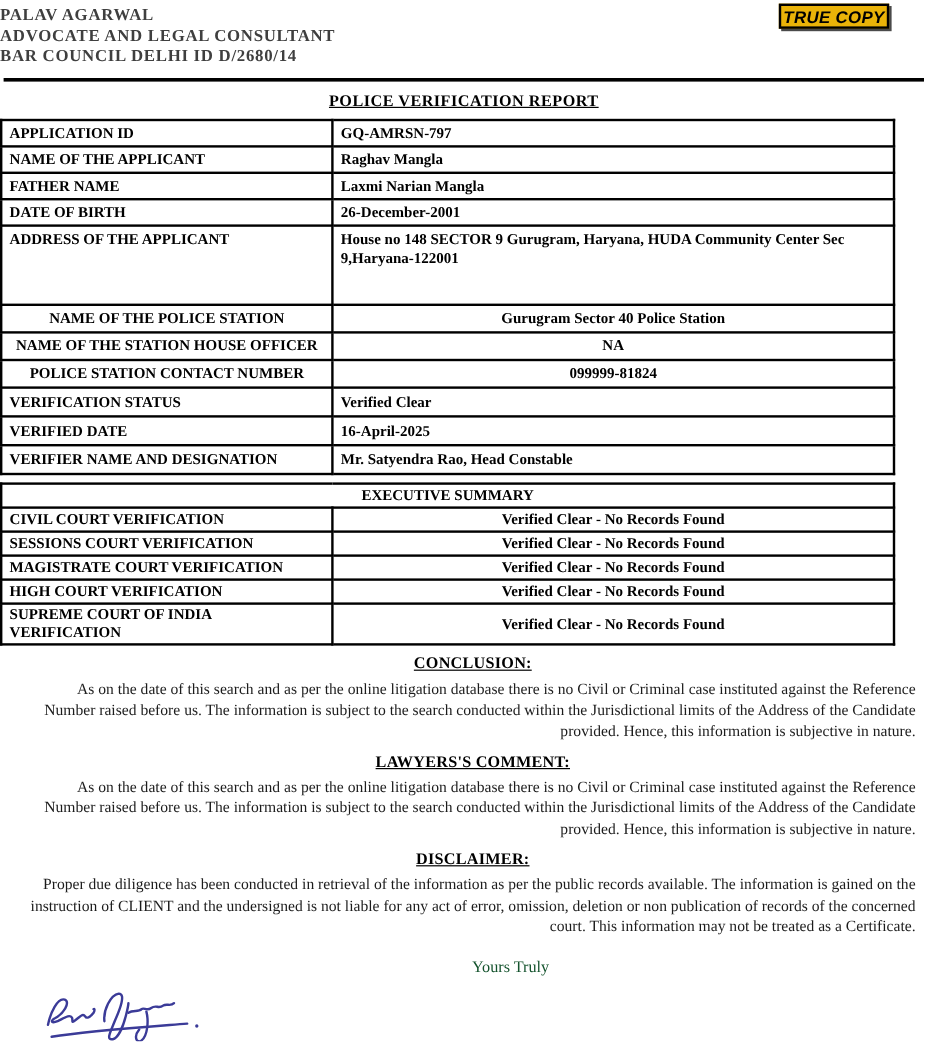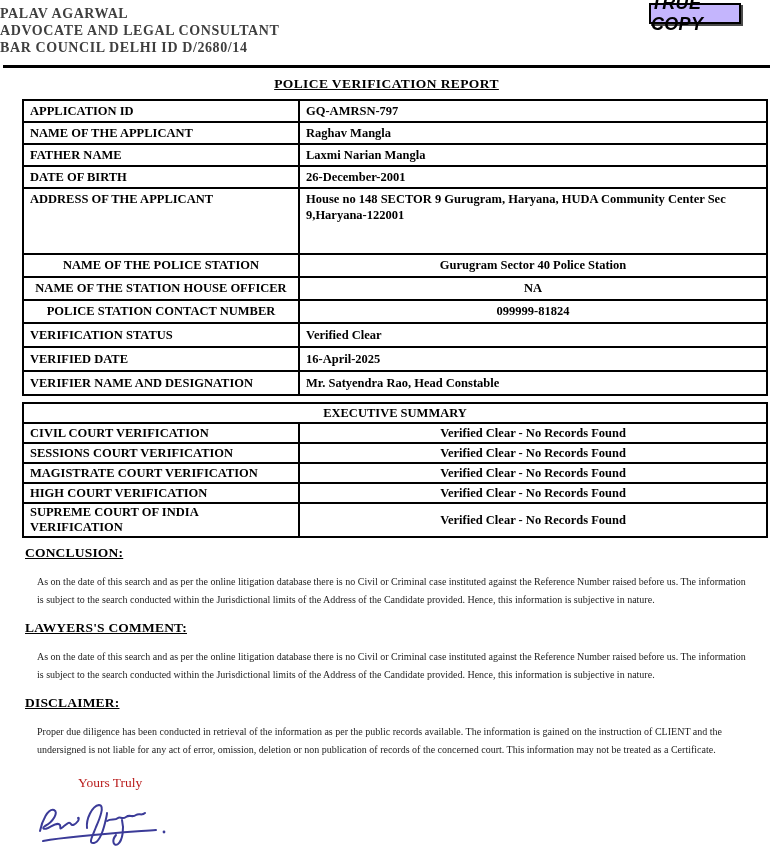--- a/index.html
+++ b/index.html
@@ -27,49 +27,48 @@
   }
   
   .stamp {
     position: absolute;
     top: 3px;
     left: 649px;
     width: 92px;
     height: 21px;
     border: 2px solid #000;
     box-shadow: 2px 2px 0 #4a4a4a;
-    background: #c4b5fd;
+    background: #eab308;
     display: flex;
     align-items: center;
     justify-content: center;
     font-family: "Liberation Sans", sans-serif;
     font-weight: bold;
     font-style: italic;
-    font-size: 18px;
+    font-size: 14px;
     letter-spacing: 0.3px;
   }
   .rule {
     height: 3px;
     background: #000;
     margin: 9px 3px 0 3px;
   }
   .doc-title {
     text-align: center;
     font-weight: bold;
     font-size: 13.5px;
     margin-top: 8px;
     letter-spacing: 0.4px;
   }
   .doc-title span { text-decoration: underline; }
   
   table.grid {
     border-collapse: collapse;
     table-layout: fixed;
     width: 744px;
-    margin-left: 22px;
     padding-left: 32px;
   }
   table.grid td, table.grid th {
     border: 2px solid #000;
     font-size: 12.5px;
     font-weight: bold;
     padding: 1px 6px;
     vertical-align: middle;
     overflow: hidden;
   }
@@ -90,33 +89,36 @@
   }
   table.exec td.val { text-align: center; }
   
   .sections { margin: 0 10px 0 25px; }
   .section-heading {
     font-size: 13.5px;
     font-weight: bold;
     text-decoration: underline;
     margin: 9px 0 4px 0;
     letter-spacing: 0.2px;
+    text-align: center;
   }
   .section-heading.first { margin-top: 7px; }
   .section-body {
-    font-size: 10px;
+    font-size: 13px;
     line-height: 17.5px;
-    margin: 12px;
+    margin: 0;
     color: #1c1c1c;
+    text-align: right;
   }
   
   .closing {
     margin: 17px 0 0 78px;
     font-size: 13.5px;
-    color: #b91c1c;
+    color: #14532d;
+    text-align: center;
   }
   .signature-wrap { margin: 6px 0 0 32px; height: 50px; }
 </style>
 </head>
 <body>
 
 <div class="page">
 
   <div class="letterhead" style="color: rgb(63, 63, 63);">
     <div class="lh-line">PALAV AGARWAL</div>

